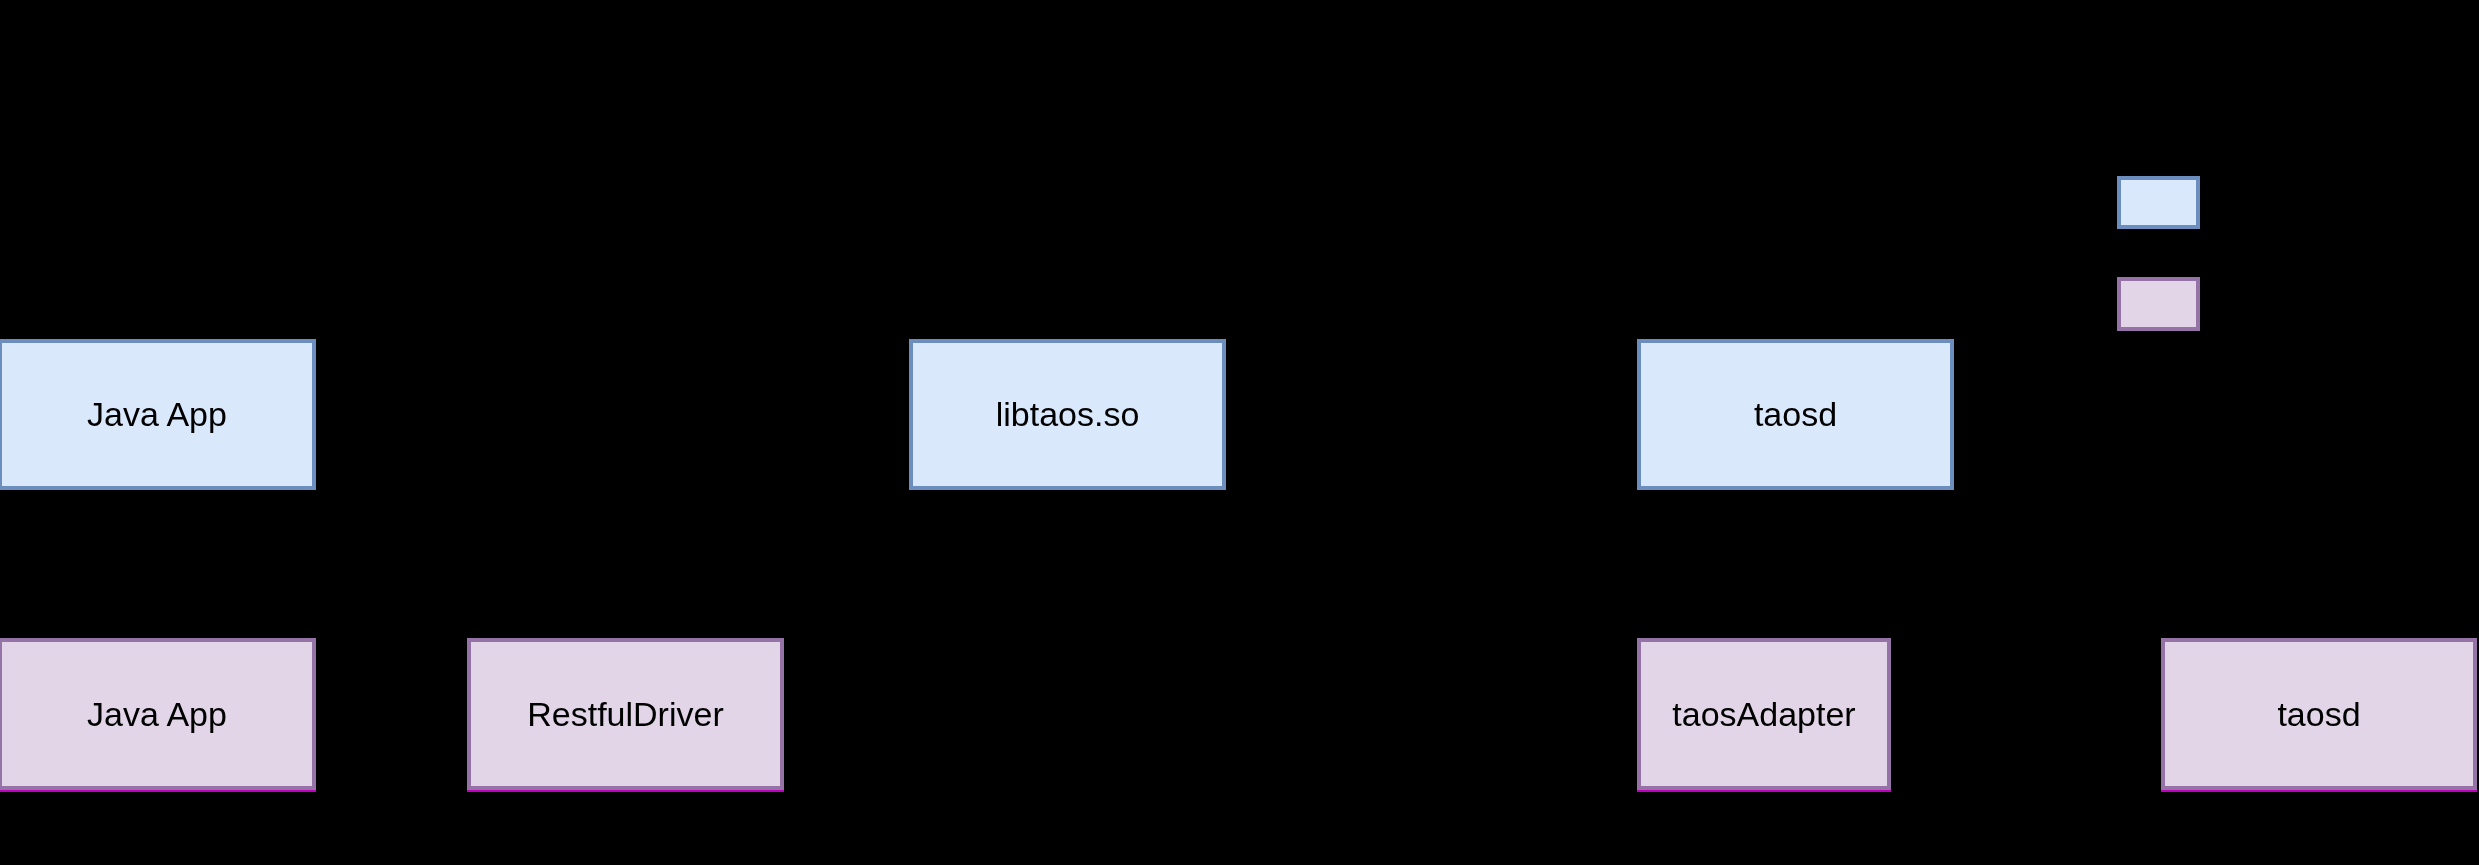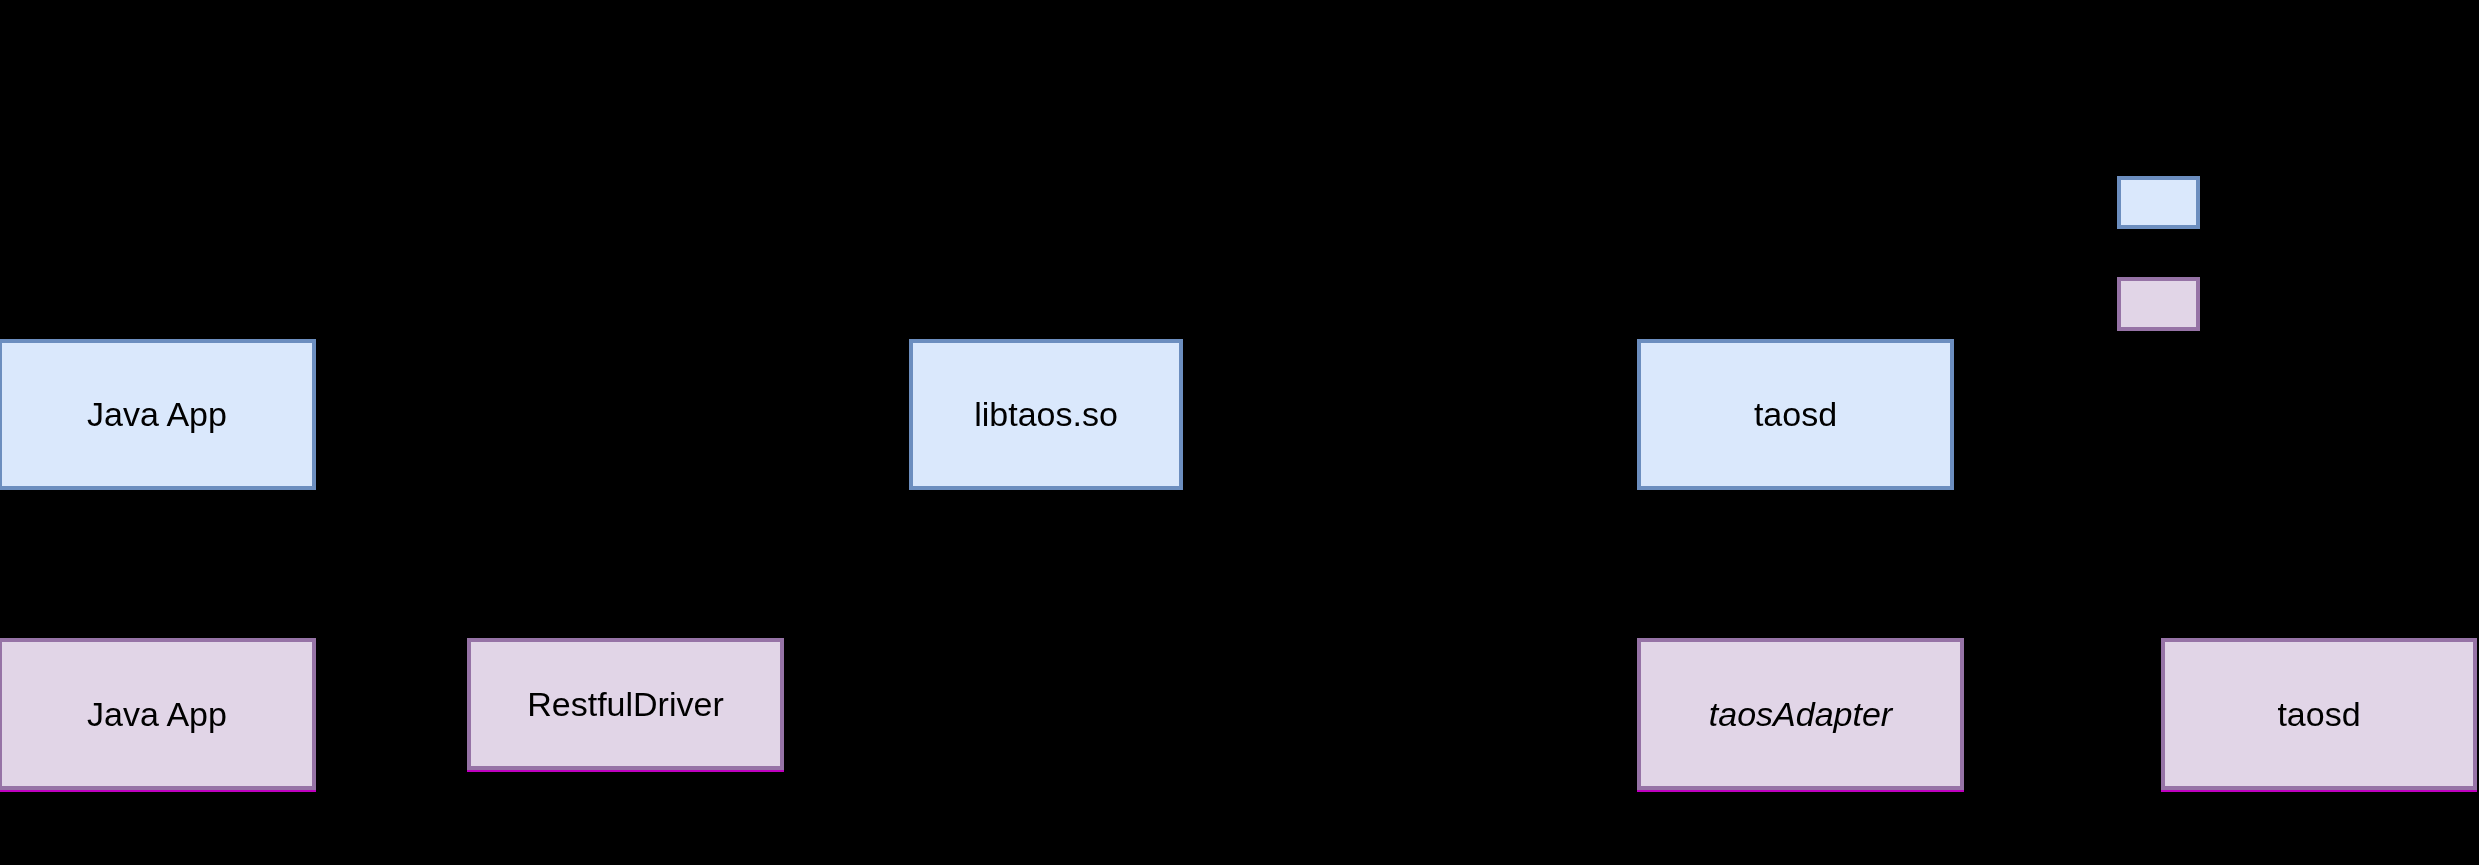--- a/index.html
+++ b/index.html
@@ -52,29 +52,29 @@
   }
 </style>
 </head>
 <body>
 
 <div class="stage">
 
   <div class="node blue" style="left:-2px; top:339px; width:318px; height:151px;">Java App</div>
 
 
-  <div class="node blue" style="left:909px; top:339px; width:274px; height:151px;">libtaos.so</div>
+  <div class="node blue" style="left:909px; top:339px; width:317px; height:151px;">libtaos.so</div>
 
   <div class="node blue" style="left:1637px; top:339px; width:317px; height:151px;">taosd</div>
 
   <div class="node purple" style="left:-2px; top:638px; width:318px; height:152px;">Java App</div>
 
-  <div class="node purple" style="left:467px; top:638px; width:317px; height:132px;">RestfulDriver</div>
+  <div class="node purple" style="left:467px; top:638px; width:317px; height:152px;">RestfulDriver</div>
 
-  <div class="node purple" style="left:1637px; top:638px; width:327px; height:152px;font-style:italic;">taosAdapter</div>
+  <div class="node purple" style="left:1637px; top:638px; width:254px; height:152px;">taosAdapter</div>
 
   <div class="node purple" style="left:2161px; top:638px; width:316px; height:152px;">taosd</div>
 
   <div class="swatch blue" style="left:2117px; top:176px; width:83px; height:53px;"></div>
 
   <div class="swatch purple" style="left:2117px; top:277px; width:83px; height:54px;"></div>
 
 </div>
 
 </body></html>

